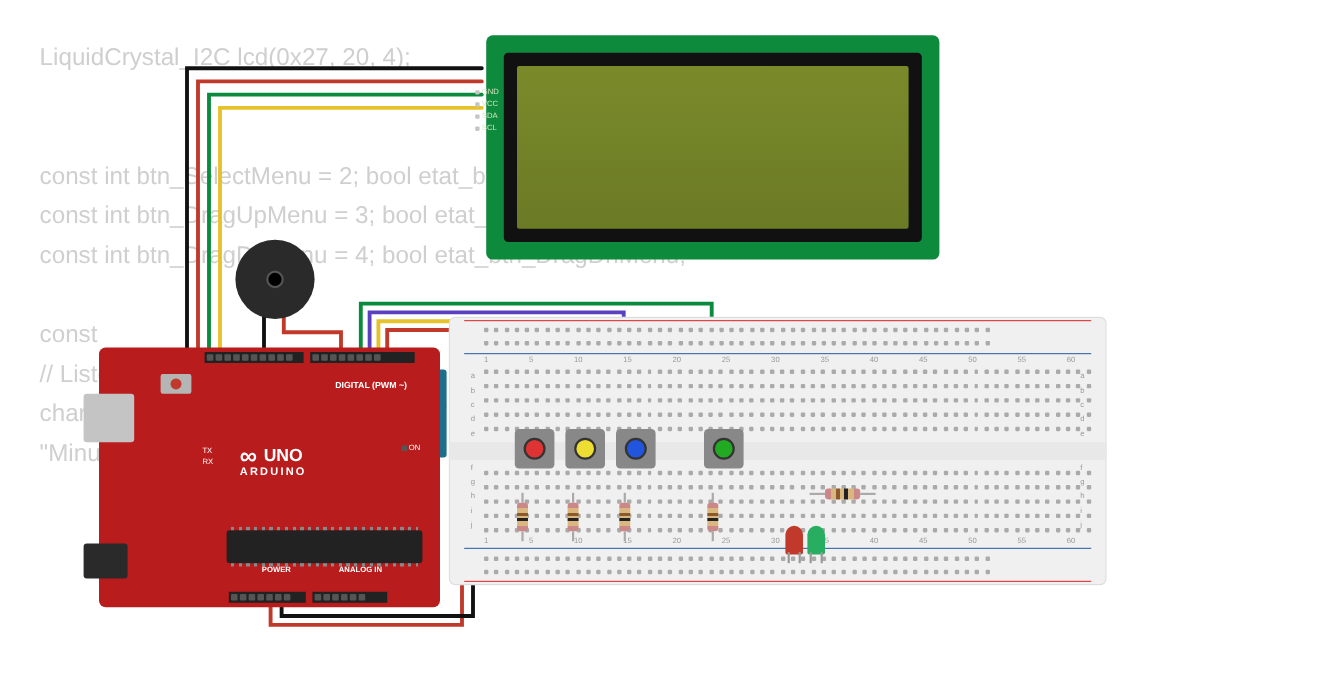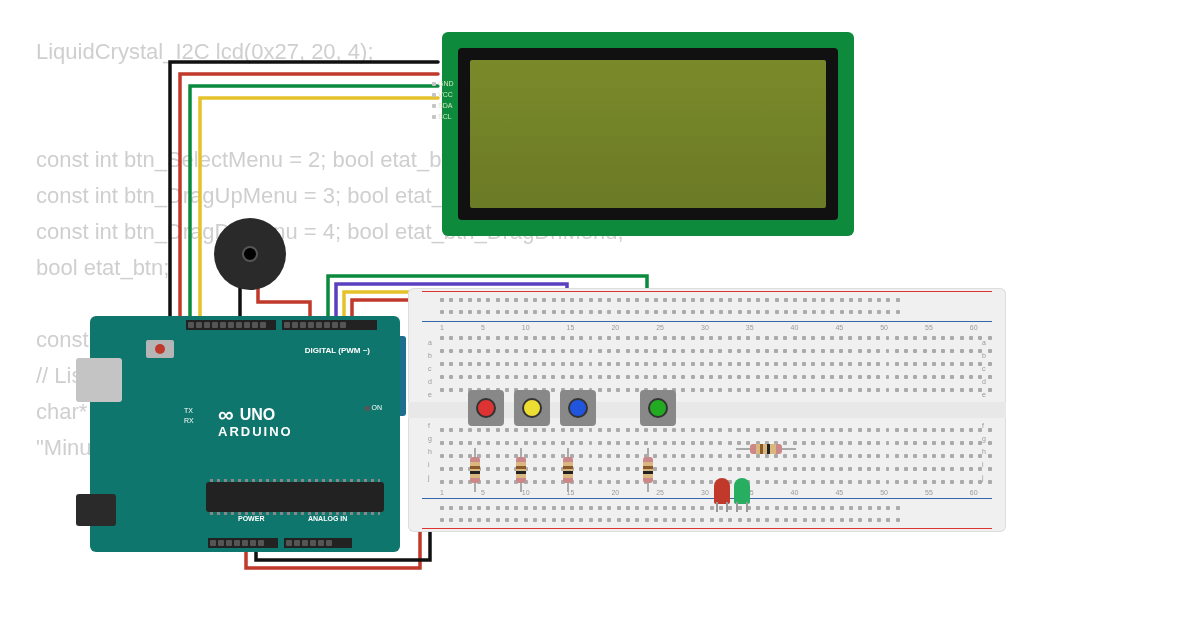--- a/index.html
+++ b/index.html
@@ -58,21 +58,21 @@
   .lcd-pin { display: flex; align-items: center; gap: 2px; }
   .pin-pad { width: 4px; height: 4px; background: #c5c5c5; border-radius: 1px; }
 
   
   .arduino {
     position: absolute;
     left: 90px;
     top: 316px;
     width: 310px;
     height: 236px;
-    background: #0f766e;
+    background: #b91c1c;
     border-radius: 6px;
   }
   .arduino::before {
     content: "";
     position: absolute;
     right: -6px;
     top: 20px;
     width: 6px;
     height: 80px;
     background: #1d6f8e;
@@ -130,21 +130,21 @@
   }
   .infinity {
     font-size: 22px;
     font-weight: 700;
   }
   .arduino-sub {
     position: absolute;
     left: 128px;
     top: 108px;
     color: #fff;
-    font-size: 13px;
+    font-size: 10px;
     font-weight: 700;
     letter-spacing: 2px;
   }
   .txrx {
     position: absolute;
     left: 94px;
     top: 90px;
     font-size: 7px;
     color: #fff;
     line-height: 10px;
@@ -381,21 +381,20 @@
 </head>
 <body>
 
 <div class="code">
   <div>LiquidCrystal_I2C lcd(0x27, 20, 4);</div>
   <div class="blank"></div>
   <div class="blank"></div>
   <div>const int btn_SelectMenu = 2; bool etat_btn_SelectMenu;</div>
   <div>const int btn_DragUpMenu = 3; bool etat_btn_DragUpMenu;</div>
   <div>const int btn_DragDnMenu = 4; bool etat_btn_DragDnMenu;</div>
-  <div>bool etat_btn;</div>
   <div class="blank"></div>
   <div>const</div>
   <div>// Liste des menus principaux :</div>
   <div>char* selectMenu[5] = {"Chronometre",</div>
   <div>                      "Minuteur",</div>
 </div>
 
 <svg class="wires">
 
   <path class="wire" stroke="#111" d="M 438 62 L 170 62 L 170 320"></path>

